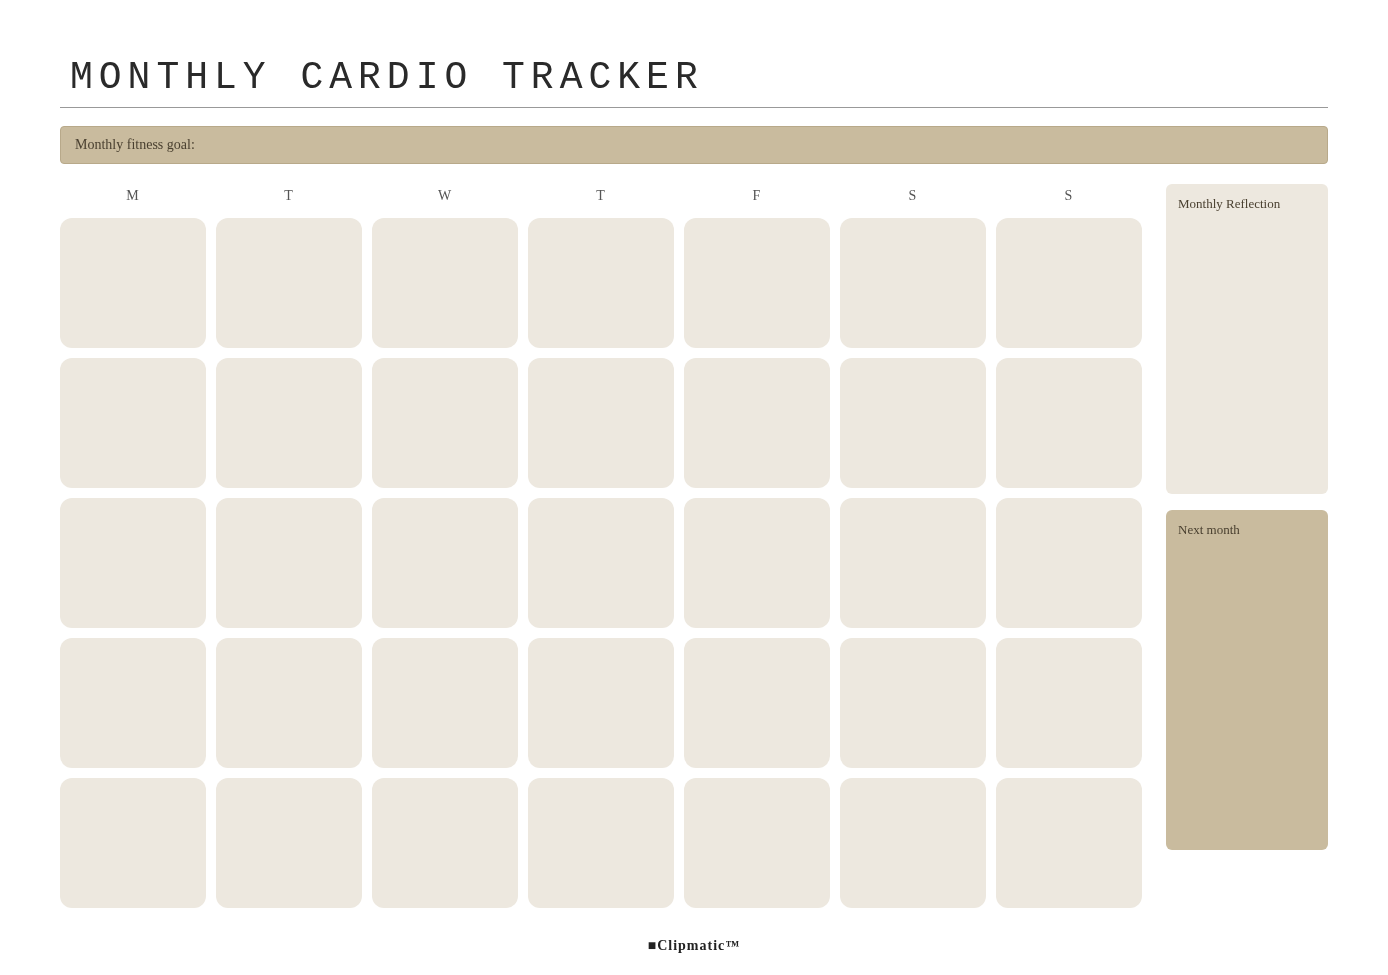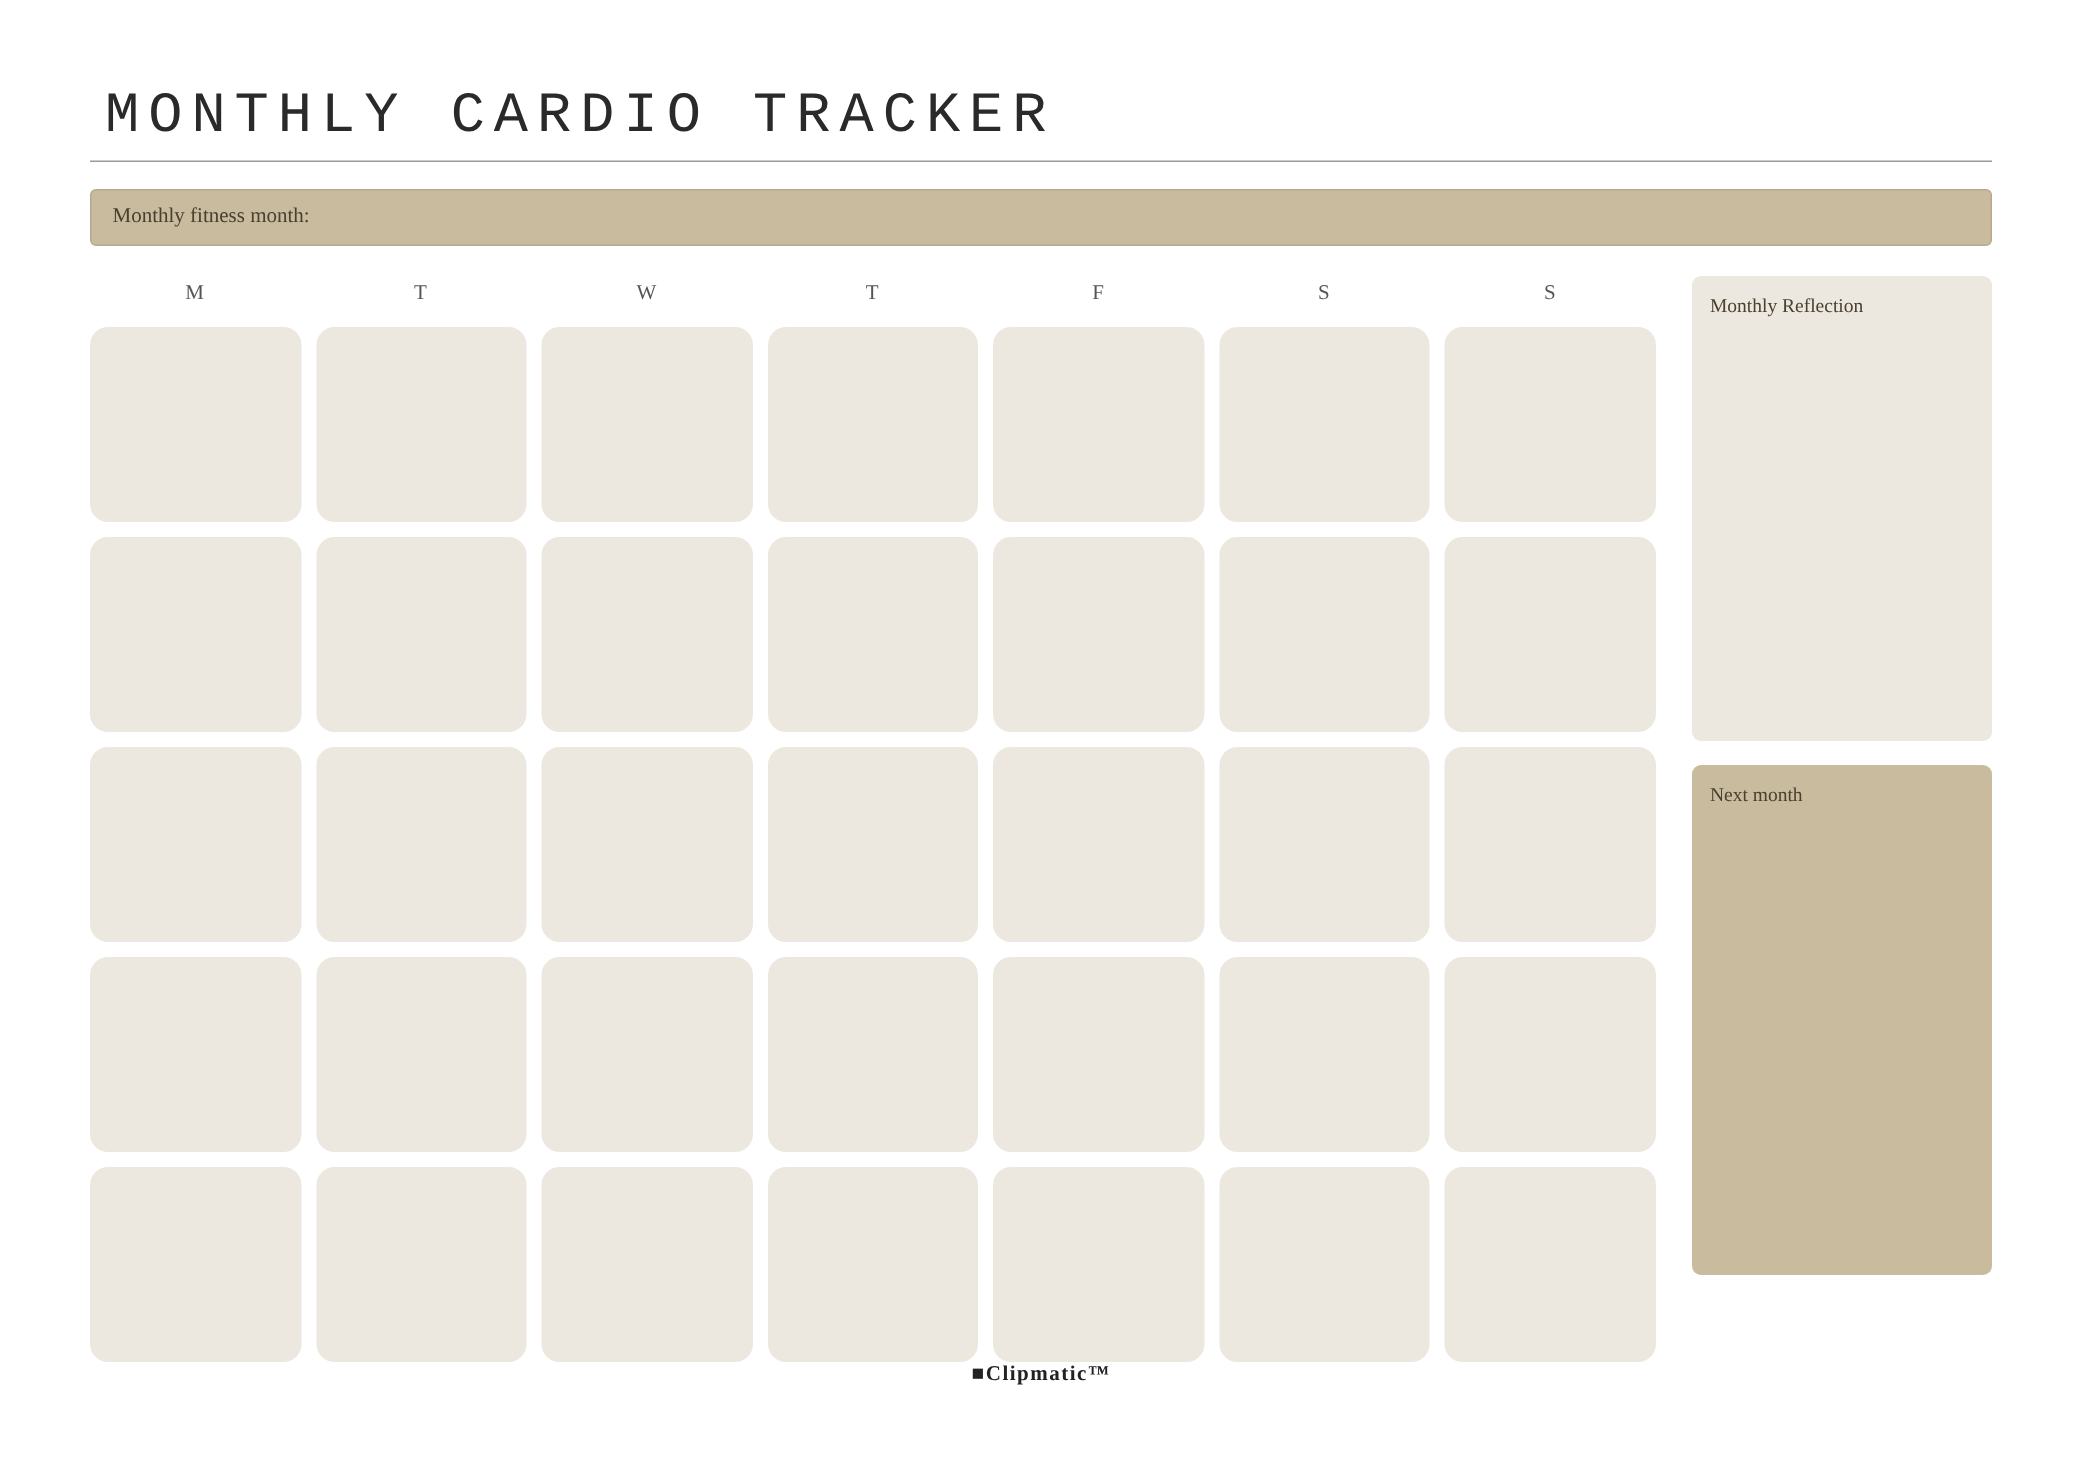--- a/index.html
+++ b/index.html
@@ -81,21 +81,21 @@
     .day-cell {
       background: #ede8df;
       border-radius: 12px;
       height: 130px;
     }
 
     .side-panel {
       display: flex;
       flex-direction: column;
       gap: 16px;
-      width: 200px;
+      width: 162px;
       flex-shrink: 0;
     }
 
     .reflection-box {
       background: #ede8df;
       border-radius: 6px;
       padding: 12px;
       font-size: 13px;
       color: #4a4030;
       font-family: Georgia, serif;
@@ -123,20 +123,21 @@
     }
 
     .next-month-title {
       font-size: 13px;
       color: #4a4030;
       margin-bottom: 8px;
     }
 
     .footer {
       text-align: center;
+      margin-top: 30px;
       font-size: 13px;
       color: #333;
       letter-spacing: 1px;
     }
 
     .footer-logo {
       font-family: Georgia, serif;
       font-size: 14px;
       color: #222;
     }
@@ -144,21 +145,21 @@
     .footer-logo span {
       font-weight: bold;
     }
   </style>
 </head>
 <body>
 
 <h1 class="page-title">MONTHLY CARDIO TRACKER</h1>
 <hr class="title-divider">
 
-<div class="goal-bar">Monthly fitness month:</div>
+<div class="goal-bar">Monthly fitness goal:</div>
 
 <div class="main-layout">
 
   <div class="calendar-section">
 
     <div class="day-headers">
       <div class="day-header">M</div>
       <div class="day-header">T</div>
       <div class="day-header">W</div>
       <div class="day-header">T</div>

